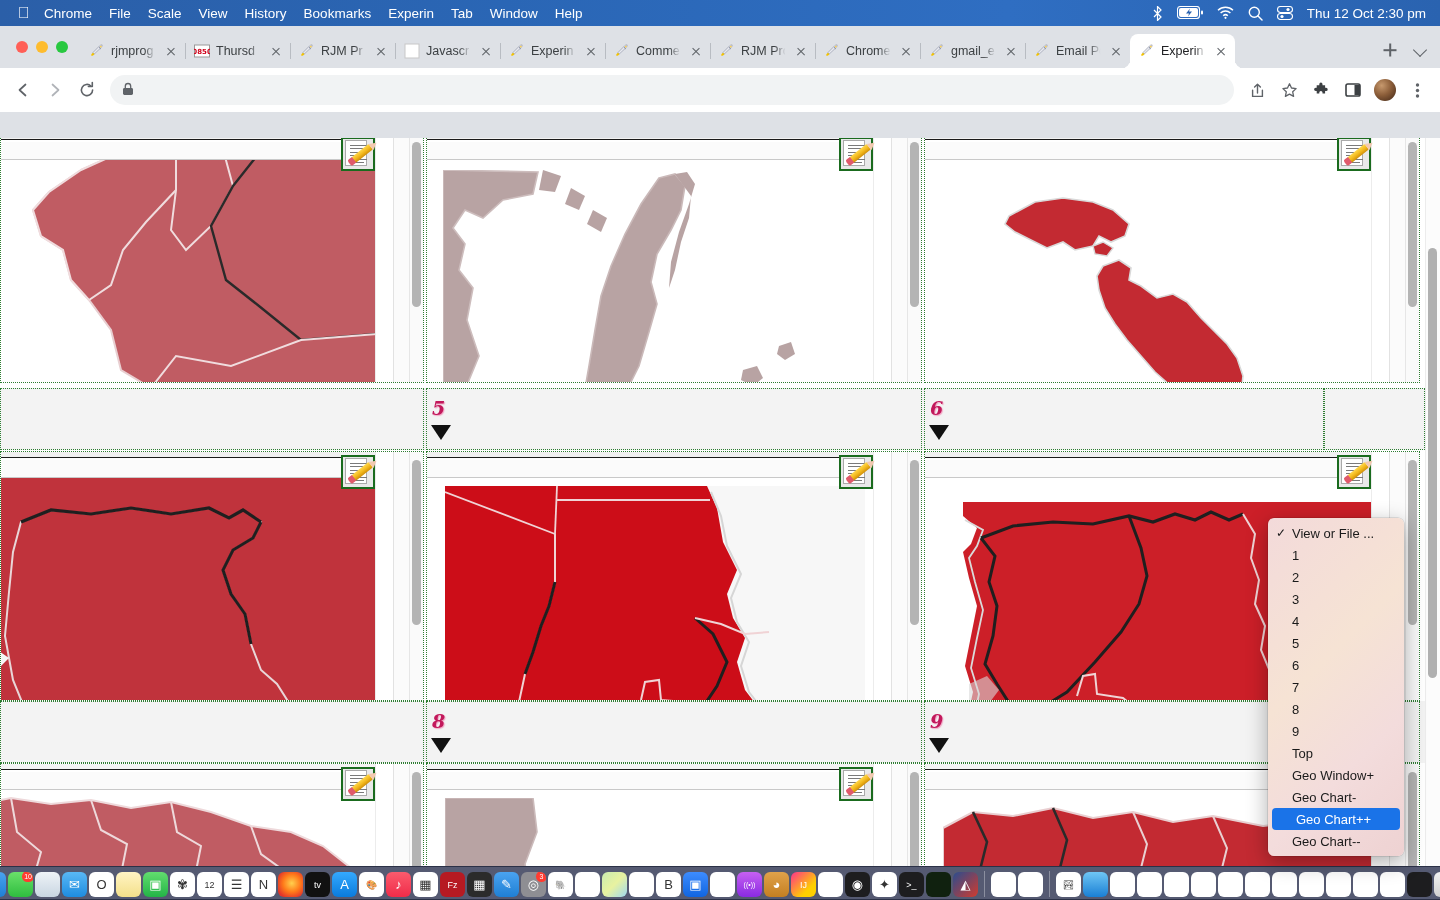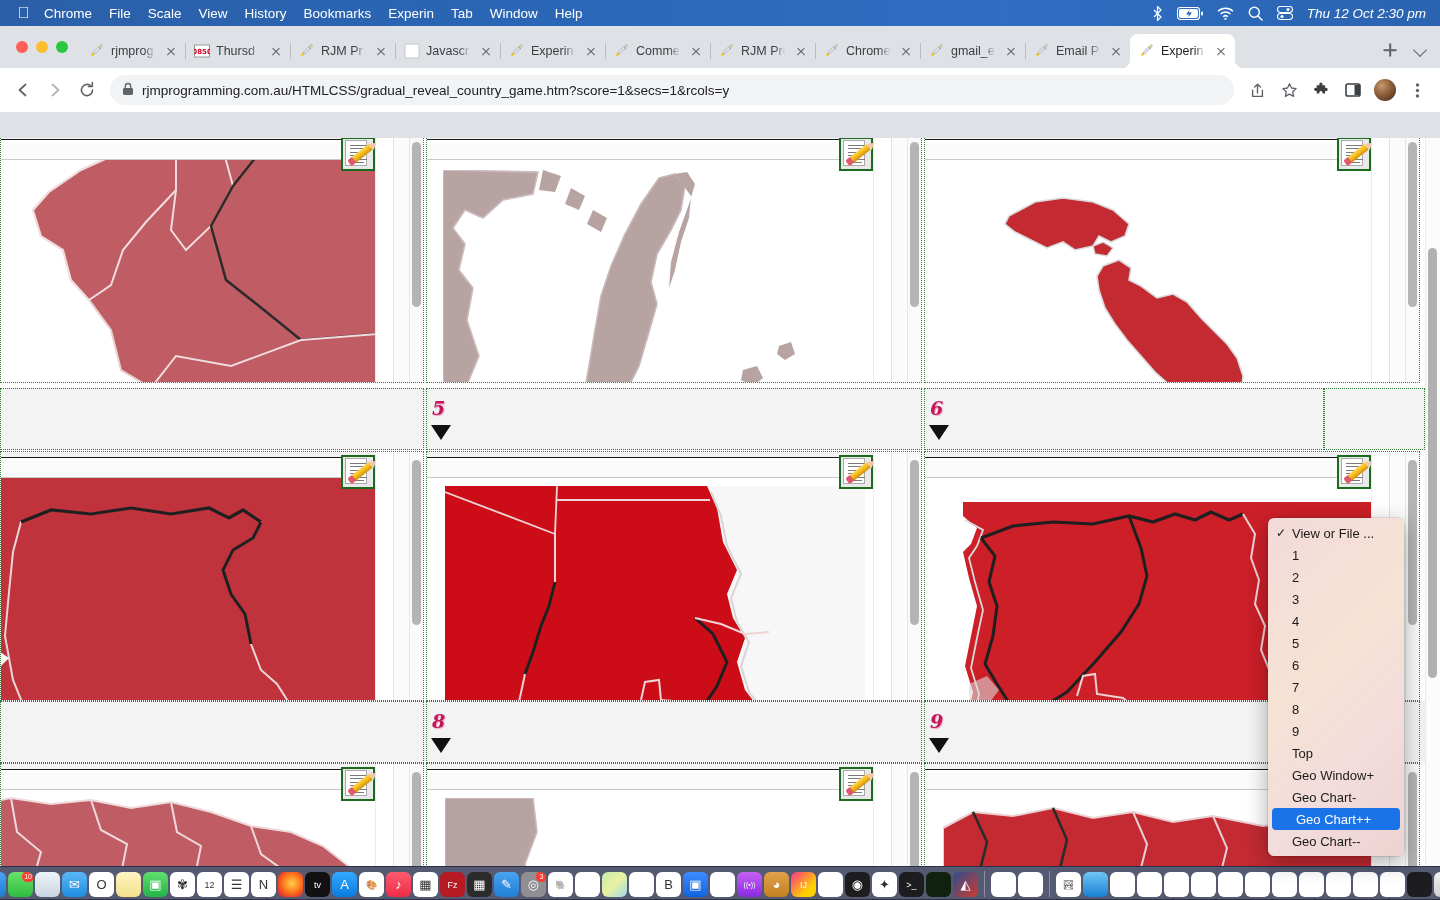--- a/index.html
+++ b/index.html
@@ -13,21 +13,21 @@
   
   .menubar {
     position: absolute; top: 0; left: 0; width: 1440px; height: 26px;
     background: linear-gradient(to right, #2b5fa8 0%, #2a66b5 35%, #2f6ec2 70%, #2a63b0 100%);
     display: flex; align-items: center; color: #fff; font-size: 13.5px;
     z-index: 60;
   }
   .menubar .apple { margin: 0 14px 0 18px; font-size: 16px; line-height: 1; }
   .menubar .mitem { margin-right: 17px; white-space: nowrap; }
   .menubar .mitem.bold { font-weight: normal; }
-  .menubar .right { margin-left: auto; display: flex; align-items: center; gap: 14px; padding-right: 14px; font-style: italic; }
+  .menubar .right { margin-left: auto; display: flex; align-items: flex-start; gap: 14px; padding-right: 14px; }
   .menubar .right svg { display: block; }
   .menubar .clock { font-size: 13.5px; white-space: nowrap; }
 
   
   .chrome {
     position: absolute; top: 26px; left: 0; width: 1440px; height: 840px;
     background: #dee1e6; z-index: 10;
   }
   .tabstrip {
     position: relative; height: 42px; background: #dee1e6;
@@ -388,21 +388,20 @@
         <path d="M14.3 1.6v3.9h-3.9" fill="none" stroke="#5f6368" stroke-width="1.6" stroke-linecap="round" stroke-linejoin="round"></path>
       </svg>
     </div>
     <div class="omnibox">
       <span>
         <svg width="12" height="14" viewBox="0 0 12 14">
           <rect x="1" y="6" width="10" height="7" rx="1.4" fill="#5f6368"></rect>
           <path d="M3.3 6V4.2a2.7 2.7 0 015.4 0V6" fill="none" stroke="#5f6368" stroke-width="1.3"></path>
         </svg>
       </span>
-      <span class="urltext">rjmprogramming.com.au/HTMLCSS/gradual_reveal_country_game.htm?score=1&amp;secs=1&amp;rcols=y</span>
     </div>
     <div class="tbtn right">
       <svg width="17" height="17" viewBox="0 0 17 17">
         <path d="M8.5 11V2.2M8.5 2.2L5.6 5.1M8.5 2.2l2.9 2.9" fill="none" stroke="#5f6368" stroke-width="1.4" stroke-linecap="round"></path>
         <path d="M3.6 8.2v6.2h9.8V8.2" fill="none" stroke="#5f6368" stroke-width="1.4" stroke-linecap="round"></path>
       </svg>
     </div>
     <div class="tbtn right">
       <svg width="17" height="17" viewBox="0 0 17 17">
           <path d="M8.5 1.8l2 4.2 4.6.6-3.4 3.2.9 4.6-4.1-2.3-4.1 2.3.9-4.6L1.9 6.6l4.6-.6z" fill="none" stroke="#5f6368" stroke-width="1.3" stroke-linejoin="round"></path>

